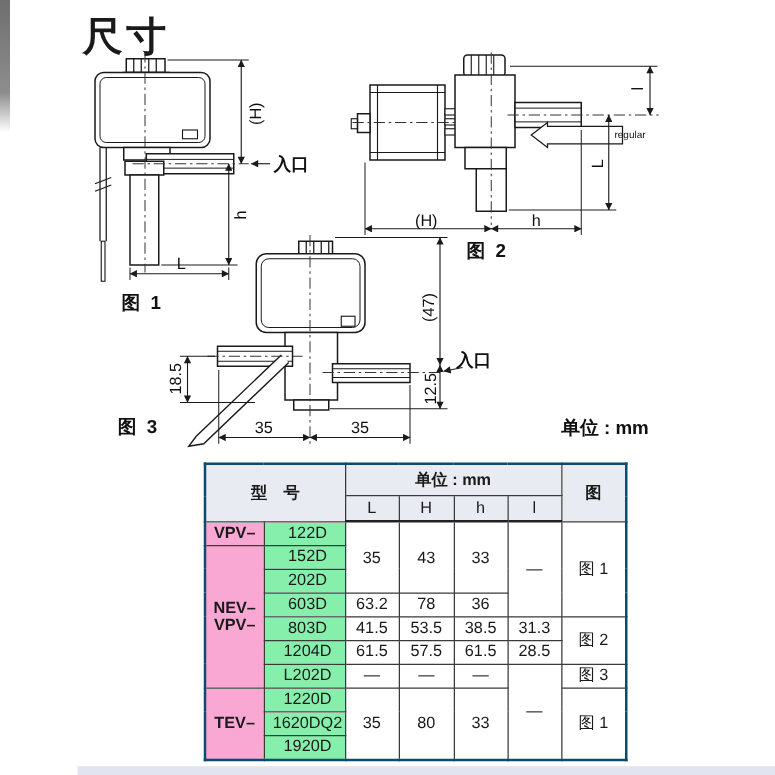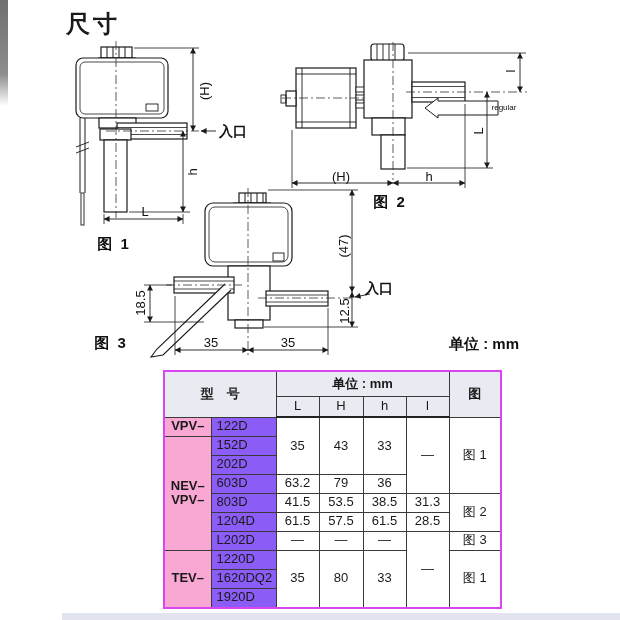--- a/index.html
+++ b/index.html
@@ -1,41 +1,41 @@
 <!DOCTYPE html>
 <html><head>
 <meta charset="utf-8">
 <style>
   html,body{margin:0;padding:0;}
   body{width:620px;height:620px;position:relative;background:#ffffff;
        font-family:"Liberation Sans","DejaVu Sans",sans-serif;color:#1a1a1a;overflow:hidden;}
   .lbl{position:absolute;transform:translate(-50%,-50%);white-space:nowrap;
        font-size:13px;color:#111;line-height:1;}
   .rot{transform:translate(-50%,-50%) rotate(-90deg);}
-  .title{position:absolute;left:66px;top:8px;font-size:24px;font-weight:bold;letter-spacing:3px;}
+  .title{position:absolute;left:66px;top:8px;font-size:32px;font-weight:bold;letter-spacing:3px;}
   .caption{font-size:15px;font-weight:bold;letter-spacing:2px;}
   .unitnote{font-size:15px;font-weight:bold;}
   .inlet{font-size:14px;font-weight:bold;}
   .regular{font-size:8px;}
   #figsvg{position:absolute;left:0;top:0;}
   
   .edge-band{position:absolute;left:0;top:0;width:8px;height:106px;
      background:linear-gradient(180deg,#6f6f6f 0%,#8d8d8d 70%,rgba(255,255,255,0) 100%);}
   .bottom-strip{position:absolute;left:62px;top:613px;width:558px;height:7px;background:#e2e5f0;}
   
   .dimtable{position:absolute;left:163px;top:370px;border-collapse:collapse;table-layout:fixed;
             font-size:13px;}
   .dimtable th,.dimtable td{border:1px solid #3a3a3a;text-align:center;padding:0;
             line-height:1.1;overflow:hidden;}
-  .dimtable{border:2px solid #d946ef;}
+  .dimtable{border:2px solid #0c4a6e;}
   .dimtable .h1 th{height:24px;background:#e9ebf2;font-weight:bold;}
   .dimtable .h2 th{height:19px;background:#e9ebf2;font-weight:normal;border-bottom:2px solid #222;}
   .dimtable td{height:18px;background:#ffffff;}
   .dimtable td.pfx{background:#f9a8d4;font-weight:bold;white-space:pre-line;}
-  .dimtable td.mdl{background:#8b5cf6;text-align:left;padding-left:5px;}
+  .dimtable td.mdl{background:#86efac;text-align:center;padding-left:5px;}
 </style>
 </head>
 <body>
 
 <div class="edge-band"></div>
 <div class="bottom-strip"></div>
 
 <div class="title">尺寸</div>
 
 <svg id="figsvg" width="620" height="368" viewBox="0 0 620 368" fill="none" stroke="#1a1a1a" stroke-width="1.2">
@@ -217,21 +217,21 @@
     <td class="pfx" rowspan="6">NEV–
 VPV–</td>
     <td class="mdl">152D</td>
   </tr>
   <tr>
     <td class="mdl">202D</td>
   </tr>
   <tr>
     <td class="mdl">603D</td>
     <td>63.2</td>
-    <td>79</td>
+    <td>78</td>
     <td>36</td>
   </tr>
   <tr>
     <td class="mdl">803D</td>
     <td>41.5</td>
     <td>53.5</td>
     <td>38.5</td>
     <td>31.3</td>
     <td rowspan="2">图 2</td>
   </tr>

